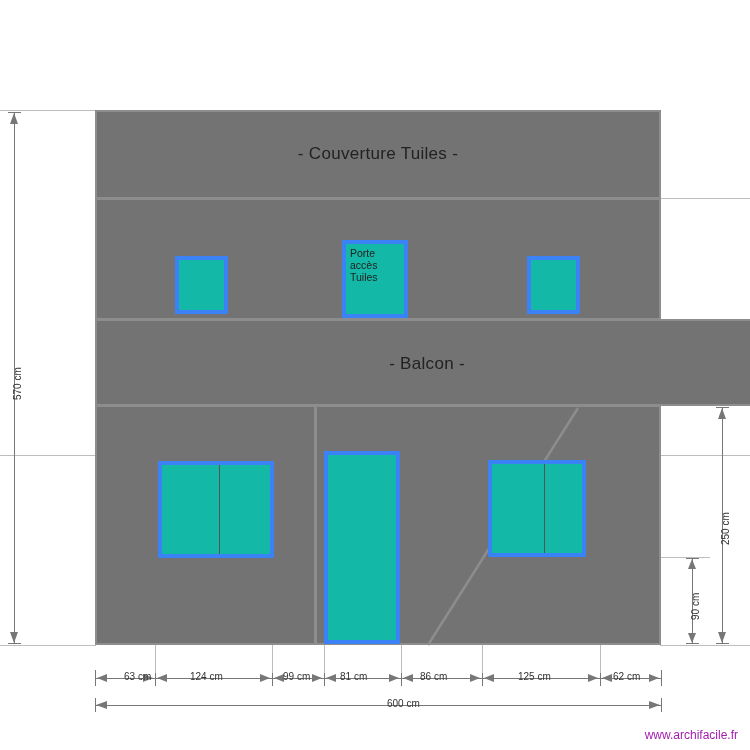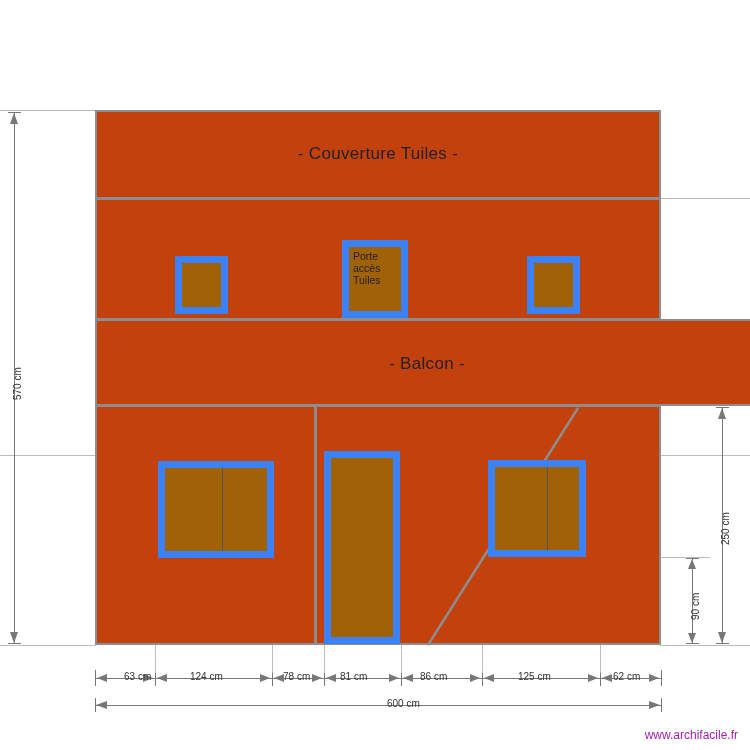--- a/index.html
+++ b/index.html
@@ -18,38 +18,38 @@
   #canvas {
     position: absolute;
     left: 0; top: 0;
     width: 750px;
     height: 750px;
   }
 
   
   .block {
     position: absolute;
-    background: #c2410c;
+    background: #737373;
     border: 2px solid #8d8d8d;
     box-sizing: border-box;
   }
   .block-label {
     position: absolute;
     width: 100%;
     text-align: center;
     font-size: 17px;
     color: #222;
     letter-spacing: 0.3px;
   }
 
   
   .opening {
     position: absolute;
-    background: #a16207;
-    border: 7px solid #3b82f6;
+    background: #14b8a6;
+    border: 4px solid #3b82f6;
     box-sizing: border-box;
   }
   .opening .mullion {
     position: absolute;
     top: 0;
     bottom: 0;
     width: 1px;
     background: #555;
   }
   .opening-text {
@@ -224,21 +224,21 @@
       <polygon points="480,678 470,674 470,682"></polygon>
       <polygon points="484,678 494,674 494,682"></polygon>
       <polygon points="598,678 588,674 588,682"></polygon>
       <polygon points="602,678 612,674 612,682"></polygon>
       <polygon points="659,678 649,674 649,682"></polygon>
     </g>
   </svg>
 
   <div class="dim-text" style="left:108px; top:671px;margin-left:16px;">63 cm</div>
   <div class="dim-text" style="left:190px; top:671px;">124 cm</div>
-  <div class="dim-text" style="left:283px; top:671px;">78 cm</div>
+  <div class="dim-text" style="left:283px; top:671px;">99 cm</div>
   <div class="dim-text" style="left:340px; top:671px;text-align:right;">81 cm</div>
   <div class="dim-text" style="left:420px; top:671px;">86 cm</div>
   <div class="dim-text" style="left:518px; top:671px;">125 cm</div>
   <div class="dim-text" style="left:613px; top:671px;">62 cm</div>
 
   <div class="dimline dim-h" style="left:95px; top:705px; width:566px;"></div>
   <div class="tick" style="left:95px;  top:698px; width:1px; height:14px;"></div>
   <div class="tick" style="left:661px; top:698px; width:1px; height:14px;"></div>
   <svg class="overlay" viewBox="0 0 750 750">
     <polygon points="96,705 107,701 107,709" fill="#777"></polygon>

